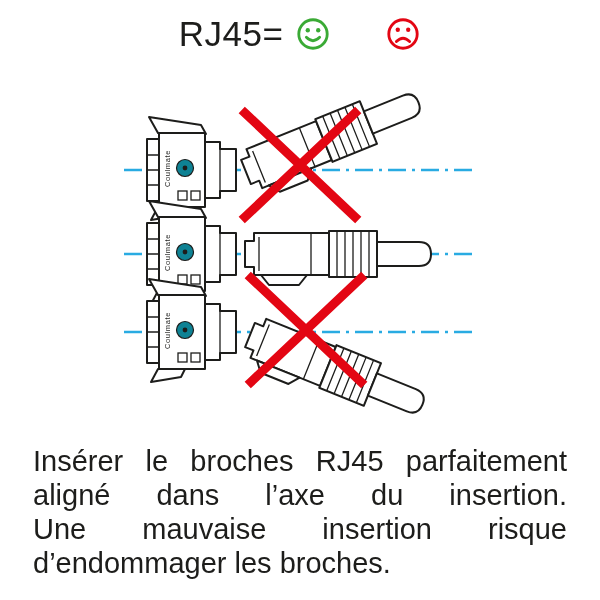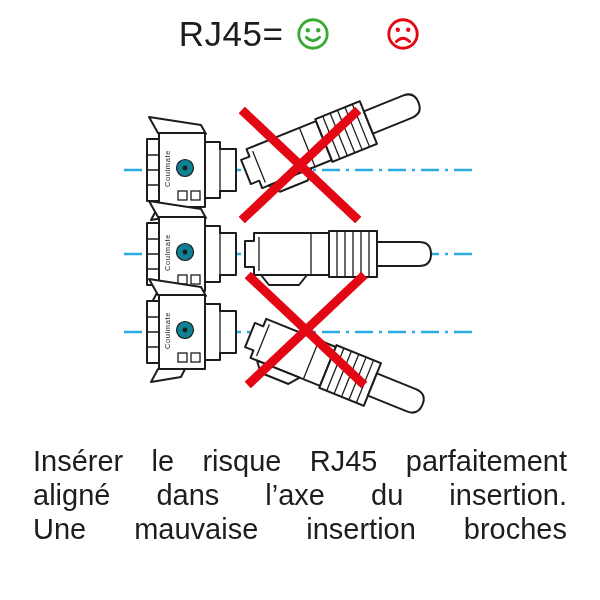--- a/index.html
+++ b/index.html
@@ -93,18 +93,19 @@
 
     <use href="#jack" transform="translate(192,162)"></use>
     <use href="#plug" transform="translate(245,162)"></use>
 
     <use href="#jack" transform="translate(192,240)"></use>
     <use href="#plug" transform="translate(250,243) rotate(22)"></use>
     <use href="#crossmark" transform="translate(306,238)"></use>
   </svg>
 
   <div class="caption">
-    <div class="line">Insérer le risque RJ45 parfaitement</div>
+    <div class="line">Insérer le broches RJ45 parfaitement</div>
     <div class="line">aligné dans l’axe du insertion.</div>
-    <div class="line">Une mauvaise insertion broches</div>
+    <div class="line">Une mauvaise insertion risque</div>
+    <div class="line last">d’endommager les broches.</div>
   </div>
 
 </div>
 
 </body></html>

